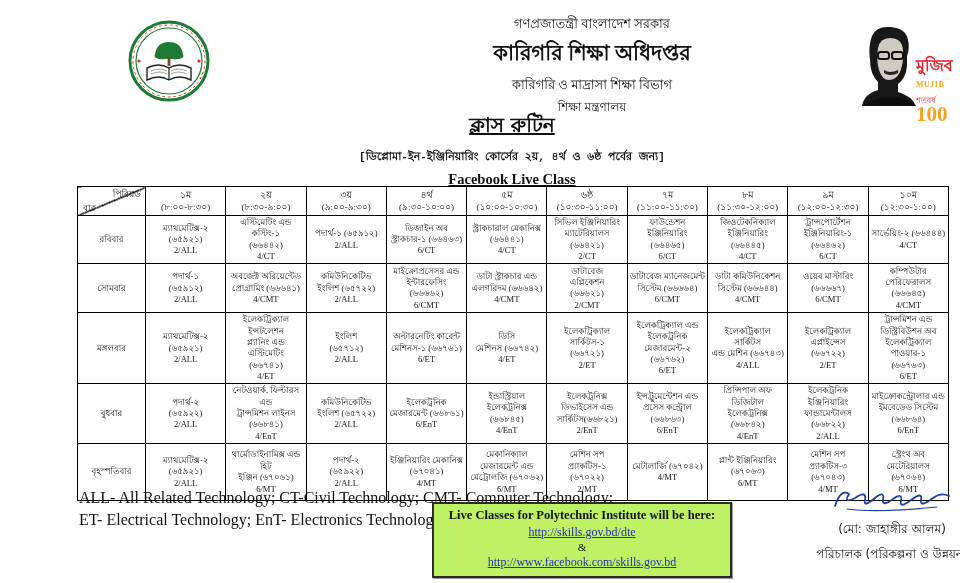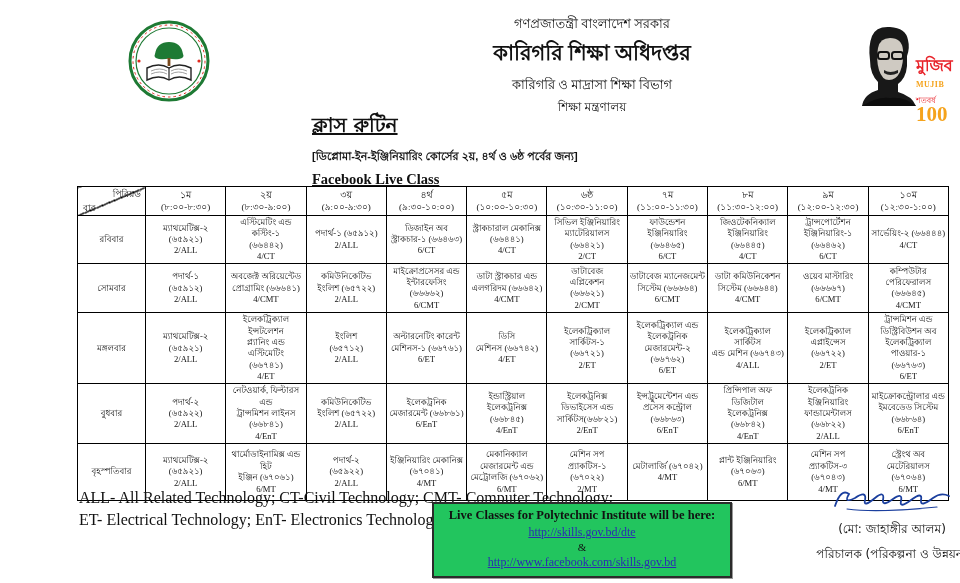--- a/index.html
+++ b/index.html
@@ -17,43 +17,43 @@
   .gov-line5 { font-size:13px; margin-top:2px; }
   .dte-logo { position:absolute; left:95px; top:18px; width:84px; height:88px; }
   .mujib-logo { position:absolute; left:826px; top:22px; width:112px; height:86px; }
   .mujib-text { position:absolute; left:58px; top:36px; line-height:1; }
   .mujib-bn { color:#e8232a; font-weight:bold; font-size:16px; font-family:"DejaVu Sans",sans-serif; }
   .mujib-en { color:#f5a31c; font-weight:bold; font-size:8px; letter-spacing:.5px; }
   .mujib-sb { color:#e8232a; font-size:8px; font-family:"DejaVu Sans",sans-serif; }
   .mujib-100 { color:#f5a31c; font-weight:bold; font-size:21px; line-height:.85; }
   
   .start-text { position:absolute; left:95px; top:127px; font-size:20px; font-weight:bold; font-family:"DejaVu Sans",sans-serif; }
-  .routine-block { position:absolute; left:280px; top:110px; width:400px; text-align:left; }
+  .routine-block { position:absolute; left:280px; top:110px; width:400px; text-align:center; }
   .routine-title { font-size:20px; font-weight:bold; text-decoration:underline; font-family:"DejaVu Sans",sans-serif; }
-  .routine-sub { font-size:11px; font-weight:bold; margin-top:5px; font-family:Liberation Sans, sans-serif; }
+  .routine-sub { font-size:11px; font-weight:bold; margin-top:5px; font-family:Liberation Mono, monospace; }
   .fb-title { font-size:14.5px; font-weight:bold; text-decoration:underline; margin-top:4px; }
   
   .routine-table { position:absolute; left:45px; top:186px; width:872px;
     border-collapse:collapse; table-layout:fixed; }
   .routine-table th, .routine-table td {
     border:1px solid #000; text-align:center; vertical-align:middle;
     padding:1px 2px; font-weight:normal; white-space:pre-line;
     font-size:8.6px; line-height:1.32; font-family:"Liberation Serif","DejaVu Sans",serif;
   }
   .routine-table thead th { height:29px; font-size:9.5px; line-height:1.35; }
   .period-time { font-size:9px; }
   .day-cell { font-size:10.5px; }
   .corner { position:relative; padding:0;
     background:linear-gradient(to bottom right,#fff calc(50% - .7px),#000 calc(50% - .7px),#000 calc(50% + .7px),#fff calc(50% + .7px)); }
   .corner .c-top { position:absolute; top:1px; right:4px; font-size:9px; }
   .corner .c-bottom { position:absolute; bottom:1px; left:5px; font-size:9px; }
   
   .legend { position:absolute; left:47px; top:487px; font-size:16px; line-height:1.35; }
   .live-box { position:absolute; left:400px; top:502px; width:300px; border:2px solid #2b2b2b;
-    text-align:center; padding:4px 6px 6px; background:#22c55e; box-shadow:1px 1px 0 #999; }
+    text-align:center; padding:4px 6px 6px; background:#bef264; box-shadow:1px 1px 0 #999; }
   .live-box-title { font-size:12.5px; font-weight:bold; }
   .live-link { display:block; font-size:12px; color:#2b2bb3; text-decoration:underline; margin-top:2px; }
   .live-amp { font-size:11px; margin-top:1px; }
   .sign-block { position:absolute; left:760px; top:482px; width:200px; text-align:center; }
   .sign-svg { display:block; margin:0 auto; }
   .sign-date { font-size:12.5px; margin-top:0; font-family:"DejaVu Sans",sans-serif; }
   .sign-name { font-size:12px; margin-top:6px; font-family:"DejaVu Sans",sans-serif; }
   .sign-title { font-size:12px; margin-top:5px; font-family:"DejaVu Sans",sans-serif; }
 </style>
 </head>

